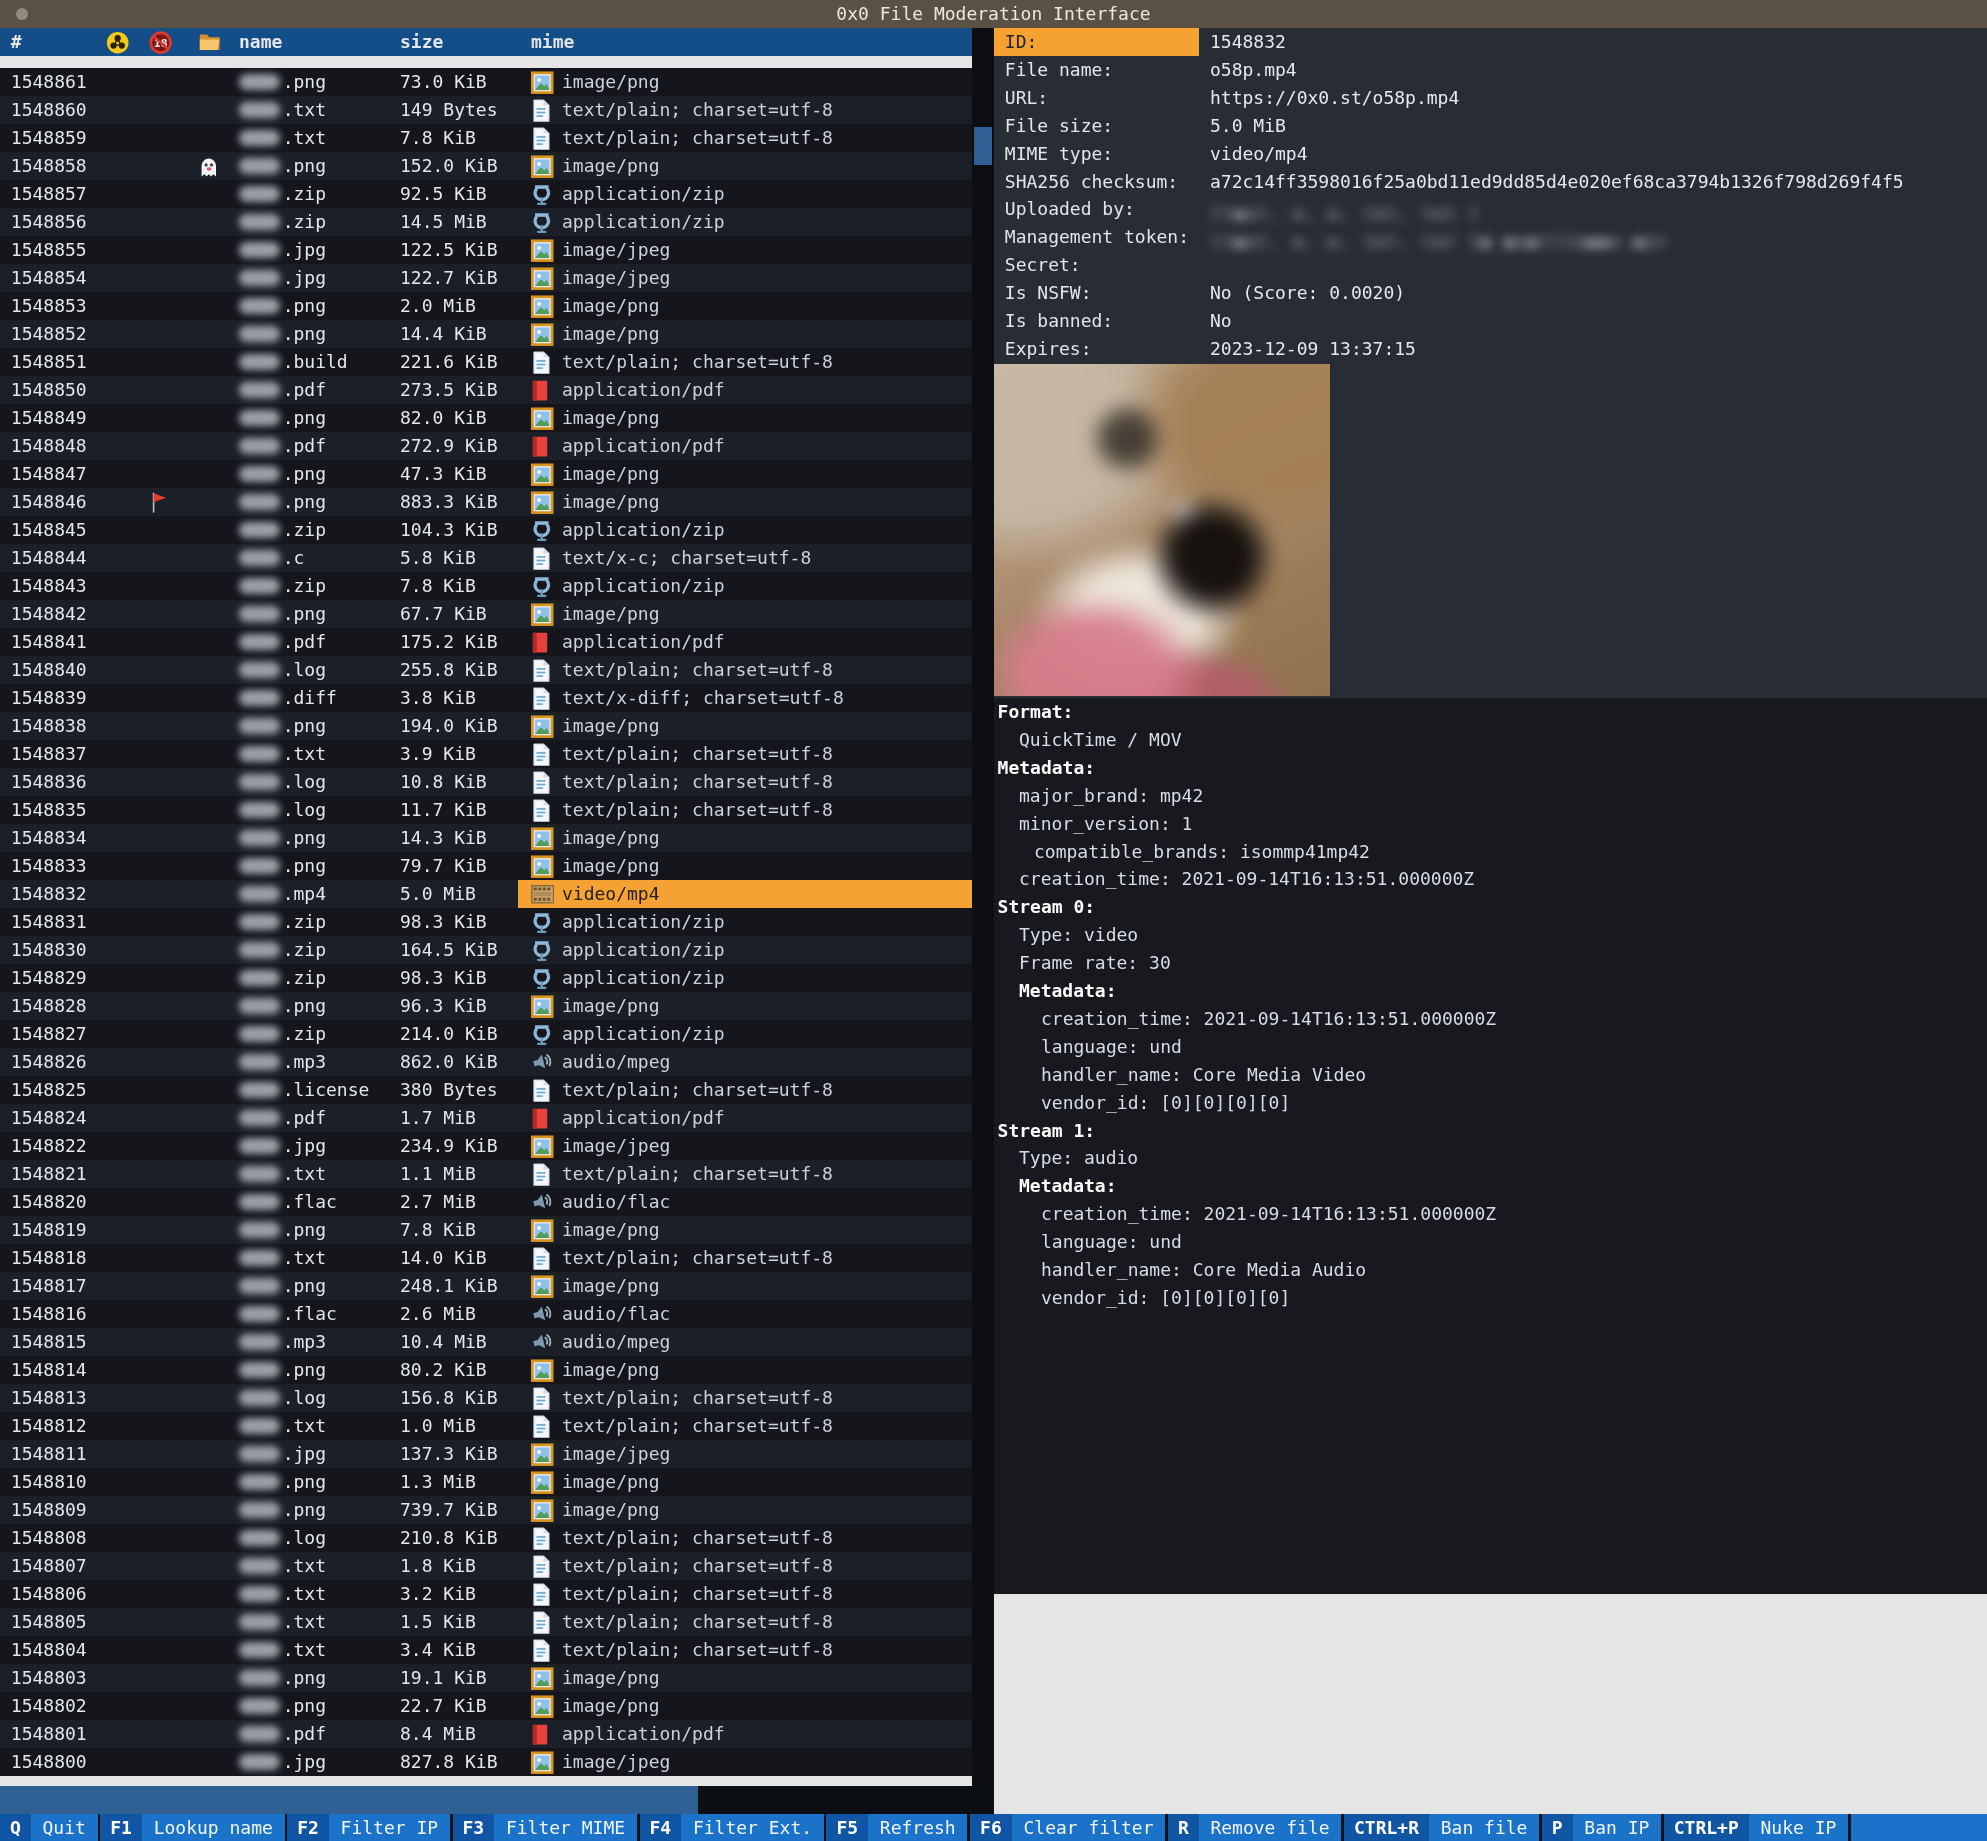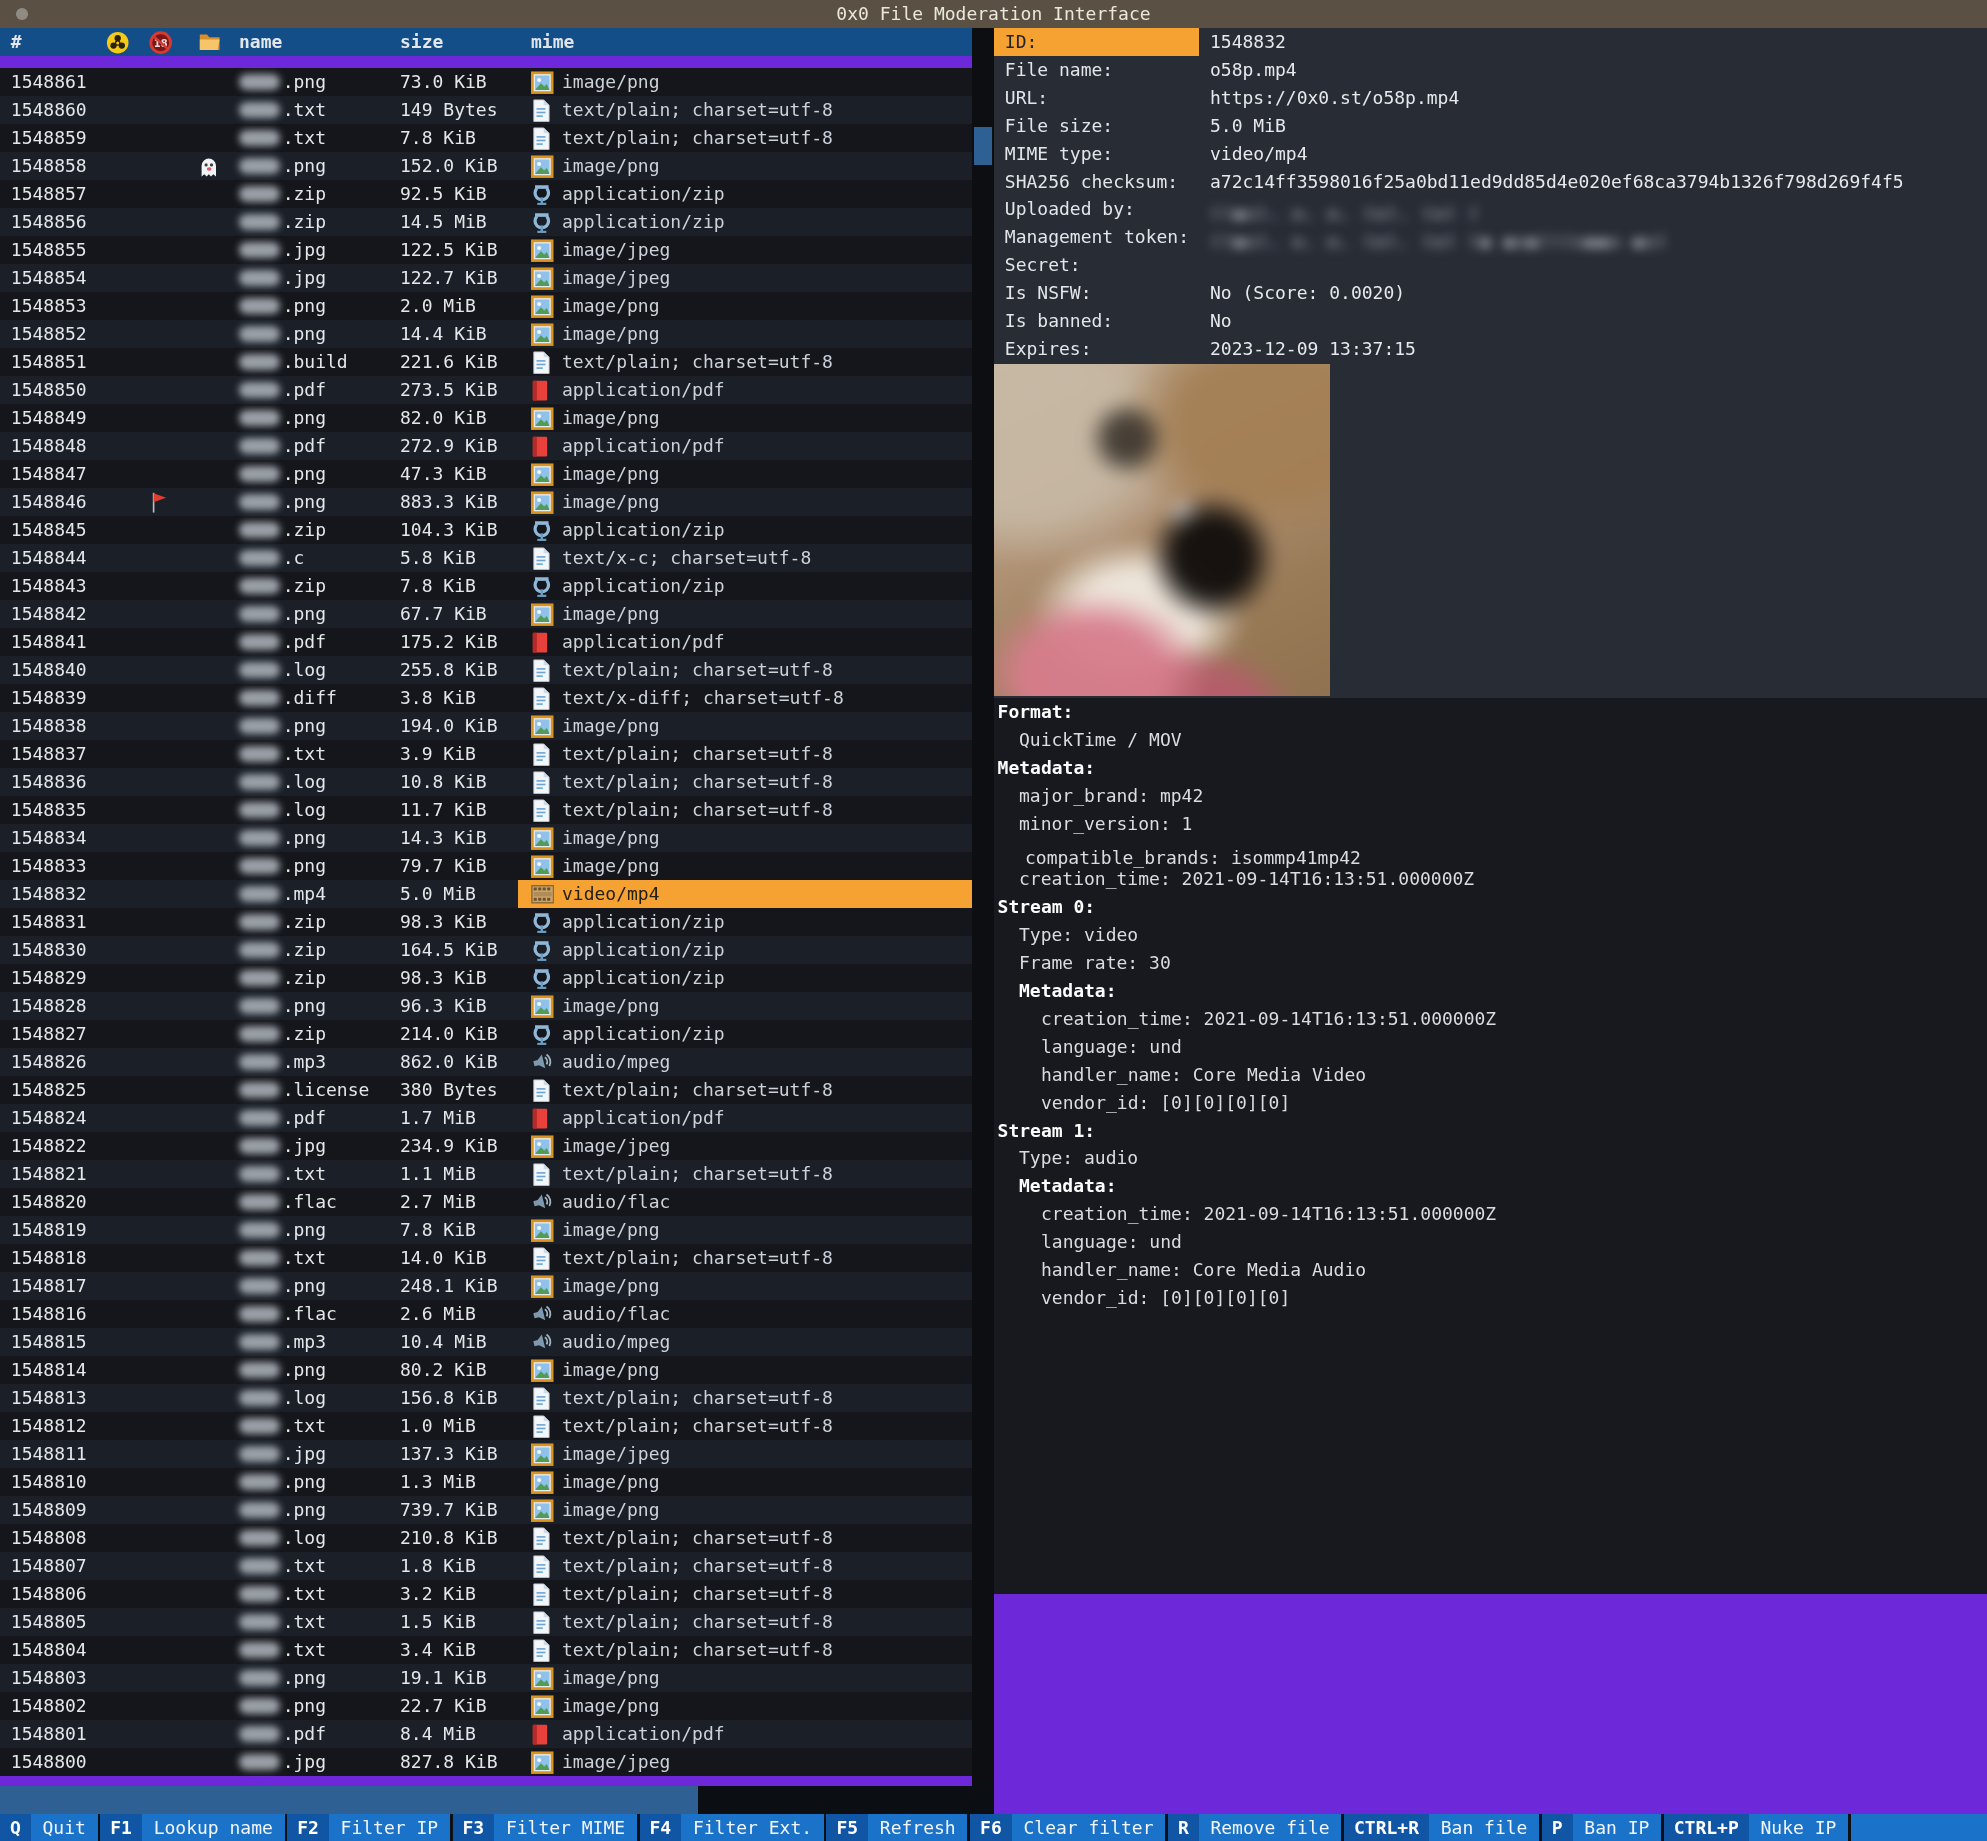--- a/index.html
+++ b/index.html
@@ -1,17 +1,17 @@
 <!DOCTYPE html>
 <html style="font-size:14.4px"><head>
 <meta charset="utf-8">
 <style>
   html,body{margin:0;padding:0;background:#0b0d11;}
   .screen{position:relative;width:1987px;height:1842px;overflow:hidden;
-    font-family:"DejaVu Sans Mono",monospace;font-size:18px;color:#dfe3e8;background:#6d28d9;}
+    font-family:"DejaVu Sans Mono",monospace;font-size:18px;color:#dfe3e8;background:#e5e5e5;}
 
   
   .titlebar{position:absolute;left:0;top:0;width:1987px;height:28px;background:#5a5144;}
   .titlebar .title{position:absolute;left:0;width:100%;text-align:center;line-height:28px;color:#ece7db;}
   .winbtn{position:absolute;left:16px;top:8px;width:11.7px;height:11.7px;border-radius:50%;background:#8f8b82;}
 
   
   .thead{position:absolute;left:0;top:28px;width:972px;height:28px;background:#134e88;font-weight:bold;line-height:28px;}
   .tbody{position:absolute;left:0;top:56px;width:972px;margin-top:12px;}
   .row{position:relative;height:28px;line-height:28px;white-space:nowrap;}
@@ -977,21 +977,21 @@
     </div>
   </div>
 
   <div class="panel-bottom">
     <div id="metadata">
         <div class="meta-line bold" style="top: 0px; left: 3.6px;">Format:</div>
         <div class="meta-line" style="top: 28px; left: 25px;">QuickTime / MOV</div>
         <div class="meta-line bold" style="top: 56px; left: 3.6px;">Metadata:</div>
         <div class="meta-line" style="top: 84px; left: 25px;">major_brand: mp42</div>
         <div class="meta-line" style="top: 112px; left: 25px;">minor_version: 1</div>
-        <div class="meta-line" style="top: 140px; left: 31px; margin-top: 6px;">compatible_brands: isommp41mp42</div>
+        <div class="meta-line" style="top: 140px; left: 40px;">compatible_brands: isommp41mp42</div>
         <div class="meta-line" style="top: 167px; left: 25px;">creation_time: 2021-09-14T16:13:51.000000Z</div>
         <div class="meta-line bold" style="top: 195px; left: 3.6px;">Stream 0:</div>
         <div class="meta-line" style="top: 223px; left: 25px;">Type: video</div>
         <div class="meta-line" style="top: 251px; left: 25px;">Frame rate: 30</div>
         <div class="meta-line bold" style="top: 279px; left: 25px;">Metadata:</div>
         <div class="meta-line" style="top: 307px; left: 47px;">creation_time: 2021-09-14T16:13:51.000000Z</div>
         <div class="meta-line" style="top: 335px; left: 47px;">language: und</div>
         <div class="meta-line" style="top: 363px; left: 47px;">handler_name: Core Media Video</div>
         <div class="meta-line" style="top: 391px; left: 47px;">vendor_id: [0][0][0][0]</div>
         <div class="meta-line bold" style="top: 419px; left: 3.6px;">Stream 1:</div>

